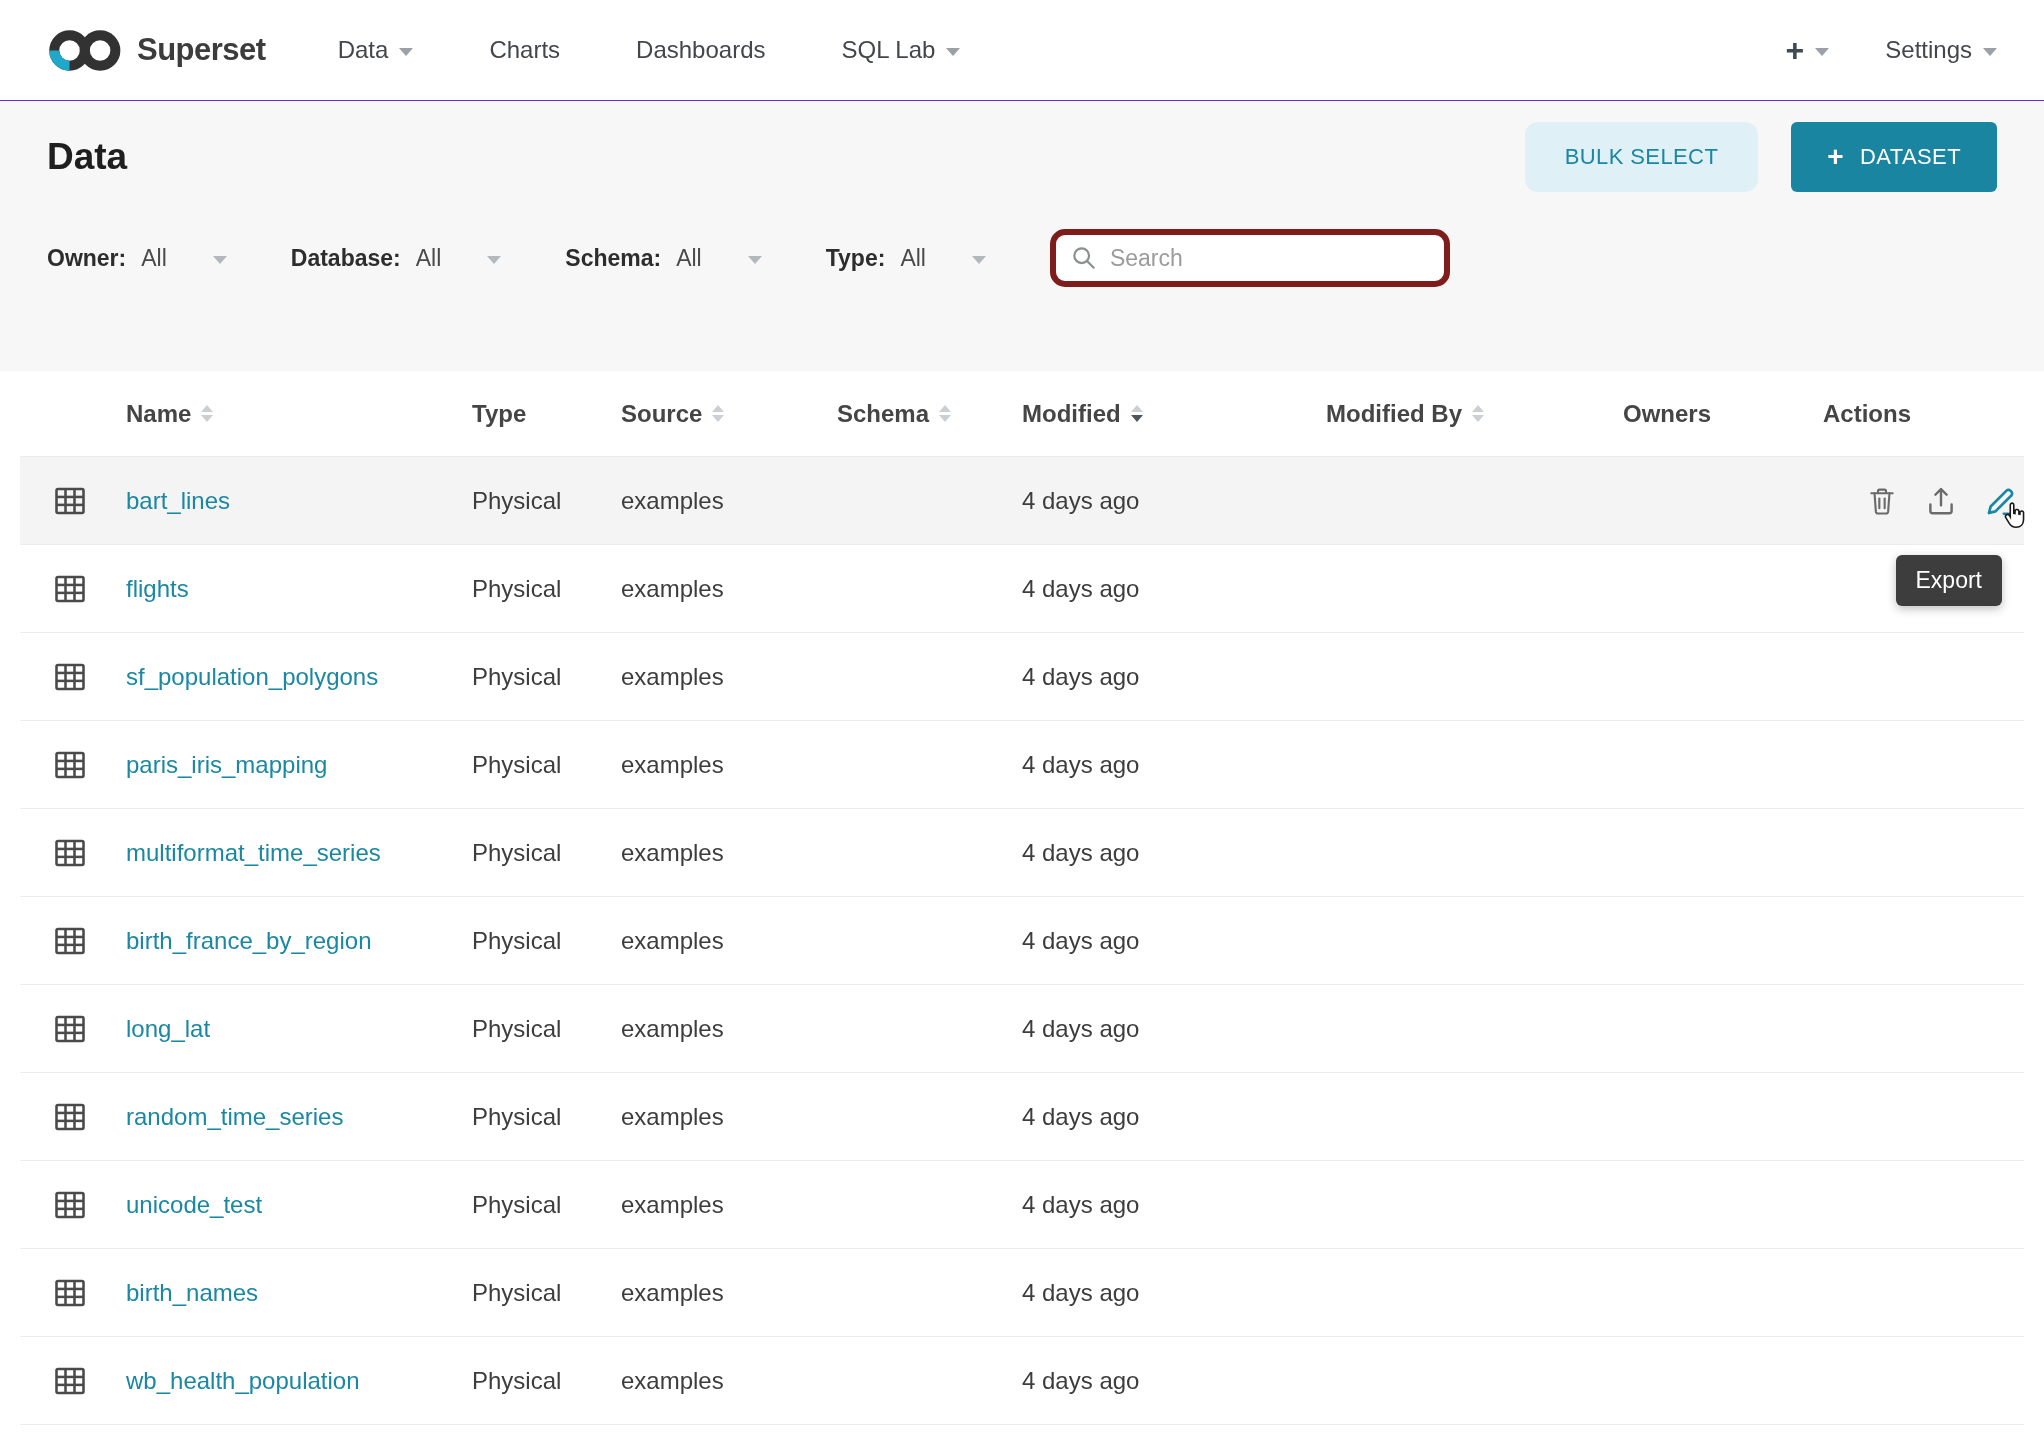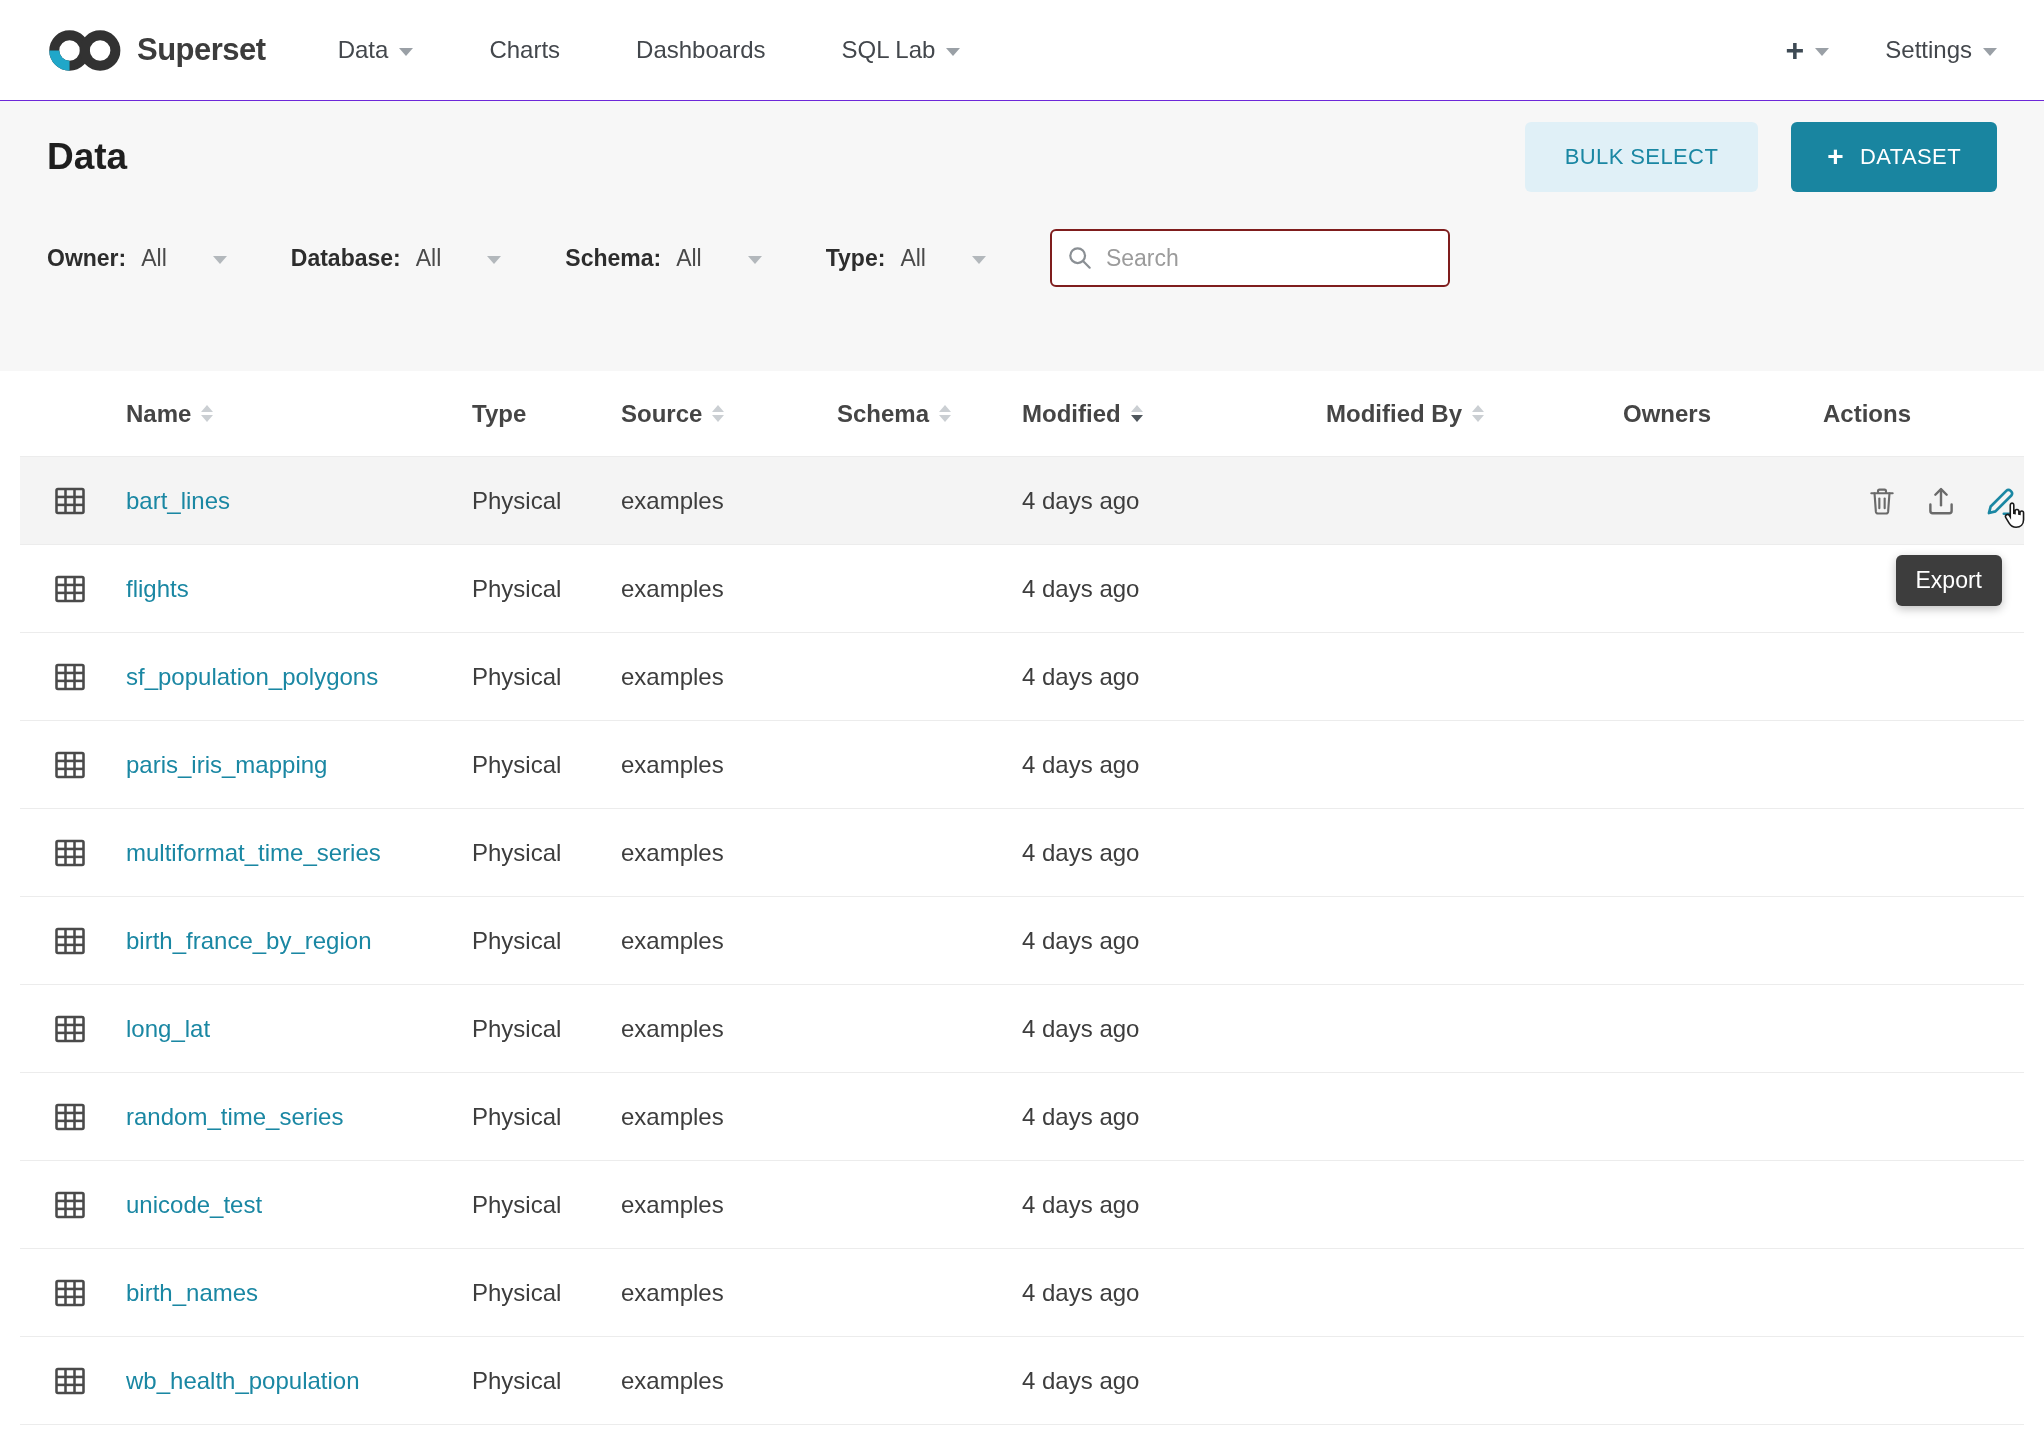--- a/index.html
+++ b/index.html
@@ -35,21 +35,21 @@
 
   
   .subheader { background: #f7f7f7; padding-bottom: 84px; }
   .subheader-top { height: 112px; display: flex; align-items: center; padding: 0 47px; }
   .page-title { font-size: 37px; font-weight: bold; color: #1f1f1f; }
   .tabs { display: flex; align-items: center; margin-left: 46px; gap: 6px; }
   .tab { padding: 15px 30px; font-size: 24px; color: #43474c; border: 1px solid transparent; border-radius: 6px; cursor: pointer; white-space: nowrap; }
   .tab.active { background: #eef2f4; border-color: #ccd2d6; }
   .subheader-buttons { margin-left: auto; display: flex; align-items: center; gap: 33px; }
   .btn-bulk {
-    background: #e0f0f7; color: #1a87a3; border: none; border-radius: 6px;
+    background: #e0f0f7; color: #1a87a3; border: none; border-radius: 13px;
     height: 70px; padding: 0 40px; font-size: 22px; font-weight: 500;
     letter-spacing: 0.4px; font-family: inherit; cursor: pointer;
   }
   .btn-dataset {
     background: #1985a0; color: #fff; border: none; border-radius: 6px;
     height: 70px; padding: 0 36px; font-size: 22px; font-weight: 500;
     letter-spacing: 0.4px; font-family: inherit; cursor: pointer;
     display: flex; align-items: center; gap: 16px;
   }
   .btn-dataset .plus-glyph { color: #fff; font-size: 28px; }
@@ -60,21 +60,21 @@
   .filter-label { font-size: 23px; font-weight: bold; color: #2d2d2d; margin-right: 15px; }
   .filter-value { font-size: 23px; color: #4a4a4a; }
   .filter-caret {
     width: 0; height: 0;
     border-left: 7px solid transparent; border-right: 7px solid transparent;
     border-top: 8px solid #b3b8bc; margin-left: 46px; margin-top: 4px;
   }
   .searchbox {
     display: flex; align-items: center;
     width: 400px; height: 58px; background: #fff;
-    border: 2px solid #7f1d1d; border-radius: 6px; padding: 0 14px;
+    border: 6px solid #7f1d1d; border-radius: 15px; padding: 0 14px;
   }
   .searchbox input {
     border: none; outline: none; flex: 1; font-size: 23px;
     font-family: inherit; color: #3d3d3d; background: transparent; margin-left: 12px;
   }
   .searchbox input::placeholder { color: #9b9b9b; }
 
   
   .content { background: #fff; padding: 0 20px; }
   .grid-row {

